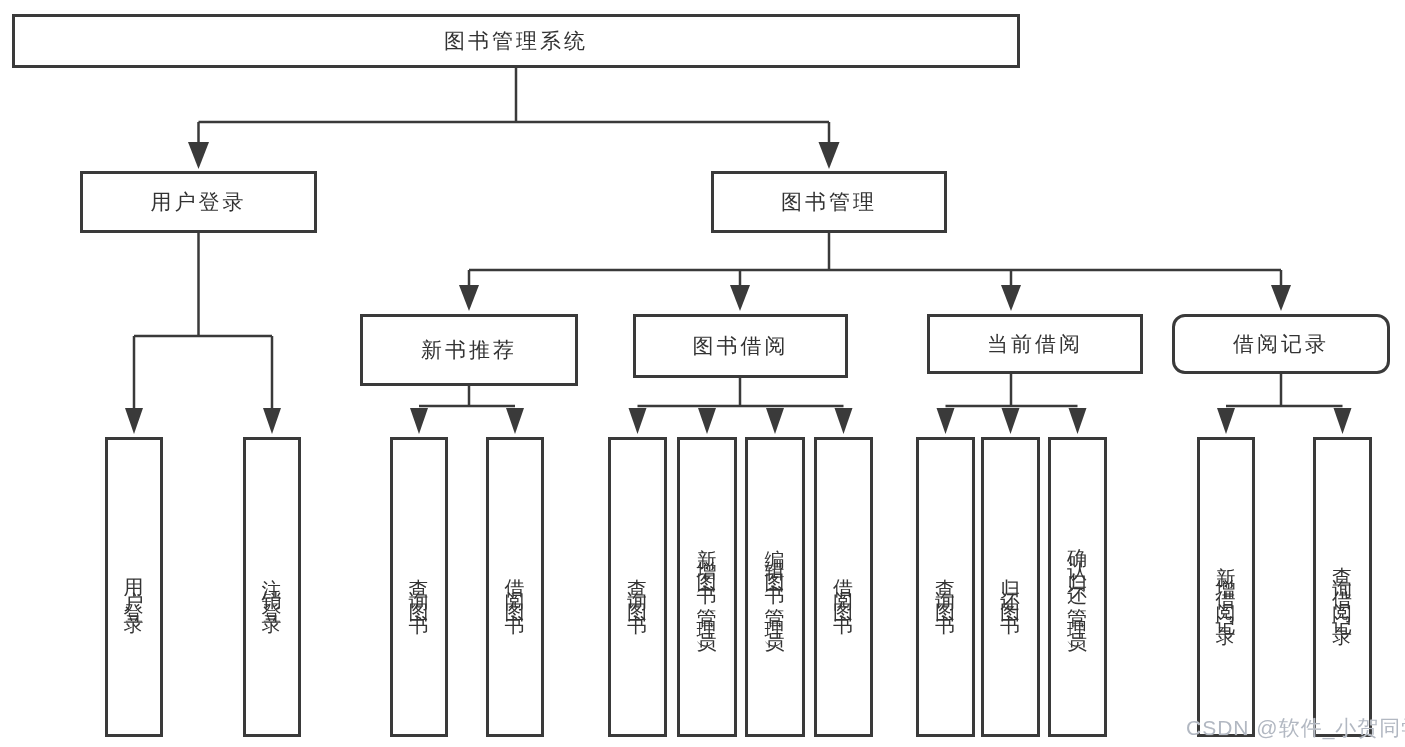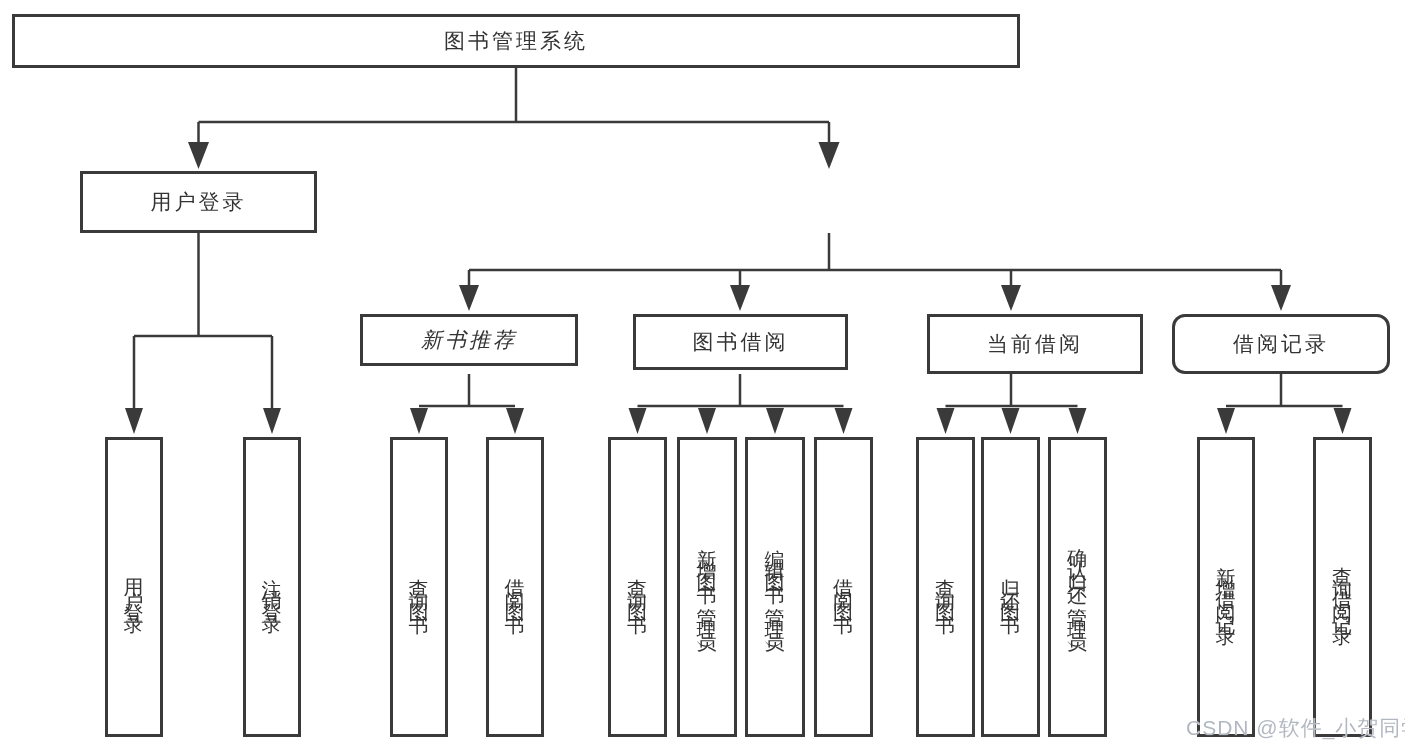--- a/index.html
+++ b/index.html
@@ -115,25 +115,28 @@
     </g>
   </svg>
 
   <div class="box" style="left:12px; top:14px; width:1008px; height:54px;">
     <span>图书管理系统</span>
   </div>
 
   <div class="box" style="left:80px; top:171px; width:237px; height:62px;">
     <span>用户登录</span>
   </div>
+  <div class="box" style="left:711px; top:171px; width:236px; height:62px;">
+    <span>图书管理</span>
+  </div>
 
-  <div class="box" style="left:360px; top:314px; width:218px; height:52px;font-style:italic;">
+  <div class="box" style="left:360px; top:314px; width:218px; height:72px;">
     <span>新书推荐</span>
   </div>
-  <div class="box" style="left:633px; top:314px; width:215px; height:56px;">
+  <div class="box" style="left:633px; top:314px; width:215px; height:64px;">
     <span>图书借阅</span>
   </div>
   <div class="box" style="left:927px; top:314px; width:216px; height:60px;">
     <span>当前借阅</span>
   </div>
   <div class="box" style="left:1172px; top:314px; width:218px; height:60px;border-radius:13px;">
     <span>借阅记录</span>
   </div>
 
   <div class="box v" style="left:105px; top:437px; width:58px; height:300px;">

